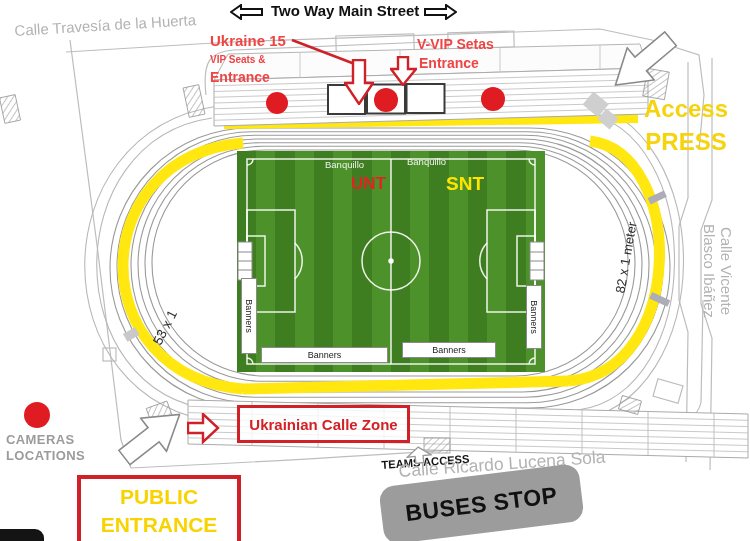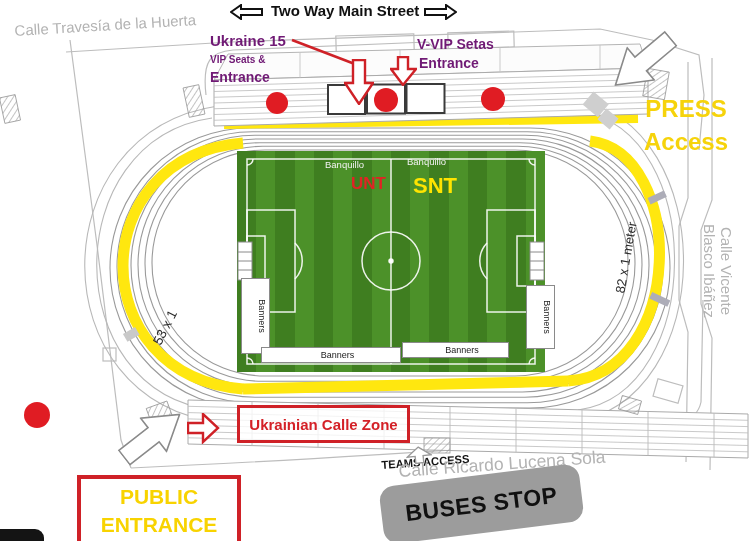--- a/index.html
+++ b/index.html
@@ -1,19 +1,19 @@
 <!DOCTYPE html>
 <html><head>
 <meta charset="utf-8">
 <style>
   html,body{margin:0;padding:0;background:#ffffff;font-family:"Liberation Sans",sans-serif;}
   #stage{position:relative;width:750px;height:541px;background:#fff;overflow:hidden;}
   #base{position:absolute;left:0;top:0;z-index:1;}
   .txt{position:absolute;white-space:nowrap;z-index:4;}
-  .red{color:#701a75;font-weight:bold;}
+  .red{color:#ef4444;font-weight:bold;}
   .graystreet{color:#b3b3b3;}
   .arrowbox{position:absolute;z-index:5;line-height:0;}
   
   .main-street{left:271px;top:2px;font-size:15px;font-weight:bold;color:#101010;}
   .travesia{left:14px;top:22px;font-size:15px;transform:rotate(-3.5deg);transform-origin:left top;}
   .ukraine15{left:210px;top:32px;font-size:15px;}
   .vipline1{left:210px;top:54px;font-size:10px;}
   .vipline2{left:210px;top:69px;font-size:14px;}
   .vvipline1{left:417px;top:36px;font-size:14px;}
   .vvipline2{left:419px;top:55px;font-size:14px;}
@@ -31,22 +31,22 @@
   .cameras{left:6px;top:432px;font-size:13px;font-weight:bold;color:#9b9b9b;line-height:16px;letter-spacing:.4px;white-space:nowrap;position:absolute;z-index:4;}
   .publicbox{position:absolute;left:77px;top:475px;width:156px;height:63px;border:4px solid #cf2127;background:#fff;display:flex;flex-direction:column;align-items:center;justify-content:center;z-index:4;}
   .publicbox div{color:#f8d300;font-weight:bold;font-size:21px;line-height:28px;text-align:center;}
   .blackbar{position:absolute;left:-12px;top:529px;width:56px;height:24px;background:#141414;border-radius:9px;z-index:5;}
   
   #pitch{position:absolute;left:237px;top:151px;width:308px;height:221px;z-index:2;
          background:repeating-linear-gradient(90deg,#3f7e20 0 19.25px,#4c9129 19.25px 38.5px);}
   #pitch .plbl{position:absolute;white-space:nowrap;}
   .banquillo{color:#f2f2f2;font-size:9.5px;}
   .unt{color:#e02424;font-weight:bold;font-size:17px;}
-  .snt{color:#ffe400;font-weight:bold;font-size:22px;}
-  .banner{position:absolute;background:#fff;border:1px solid #8a8a8a;display:flex;align-items:center;justify-content:center;color:#222;font-size:9px;padding-left:13px;}
+  .snt{color:#ffe400;font-weight:bold;font-size:19px;margin-left:33px;}
+  .banner{position:absolute;background:#fff;border:1px solid #8a8a8a;display:flex;align-items:center;justify-content:center;color:#222;font-size:9px;}
   .banner.vert span{transform:rotate(90deg);white-space:nowrap;}
 </style>
 </head>
 <body>
 
 <div id="stage">
 
   <svg id="base" width="750" height="541" viewBox="0 0 750 541">
     <defs>
       <pattern id="hatch" width="5" height="5" patternUnits="userSpaceOnUse" patternTransform="rotate(45)">
@@ -238,22 +238,22 @@
         <polygon points="9,1 21,1 21,24 29,24 15,45 1,24 9,24" fill="#fff" stroke="#cf2127" stroke-width="2.4"></polygon>
       </svg>
   </div>
   <div class="arrowbox" style="left:390px;top:56px;">
     <svg width="27" height="30">
         <polygon points="8,1 18,1 18,13 26,13 13,29 1,13 8,13" fill="#fff" stroke="#cf2127" stroke-width="2.4"></polygon>
       </svg>
   </div>
 
   <div class="press txt" style="white-space:normal;">
+    <div>Access</div>
     <div>PRESS</div>
-    <div>Access</div>
   </div>
   <div class="arrowbox" style="left:606px;top:40px;transform:rotate(140deg);">
     <svg width="74" height="44">
         <polygon points="1,13 40,13 40,1 73,22 40,43 40,31 1,31" fill="#fff" stroke="#8a8a8a" stroke-width="1.6"></polygon>
       </svg>
   </div>
 
   <div class="txt dim53">53 x 1</div>
   <div class="txt dim82">82 x 1 meter</div>
 
@@ -275,20 +275,24 @@
     <svg width="26" height="18">
         <polygon points="13,1 25,10 17,10 17,17 9,17 9,10 1,10" fill="#fff" stroke="#9a9a9a" stroke-width="1.4"></polygon>
       </svg>
   </div>
   <div class="txt teams">TEAMS ACCESS</div>
   <div class="txt graystreet ricardo">Calle Ricardo Lucena Sola</div>
   <div class="buses">
     <span>BUSES STOP</span>
   </div>
 
+  <div class="cameras">
+    <div>CAMERAS</div>
+    <div>LOCATIONS</div>
+  </div>
 
   <div class="arrowbox" style="left:116px;top:414px;transform:rotate(-38deg);">
     <svg width="72" height="44">
         <polygon points="1,13 38,13 38,1 71,22 38,43 38,31 1,31" fill="#fff" stroke="#8a8a8a" stroke-width="1.6"></polygon>
       </svg>
   </div>
   <div class="publicbox">
     <div>PUBLIC</div>
     <div>ENTRANCE</div>
   </div>

